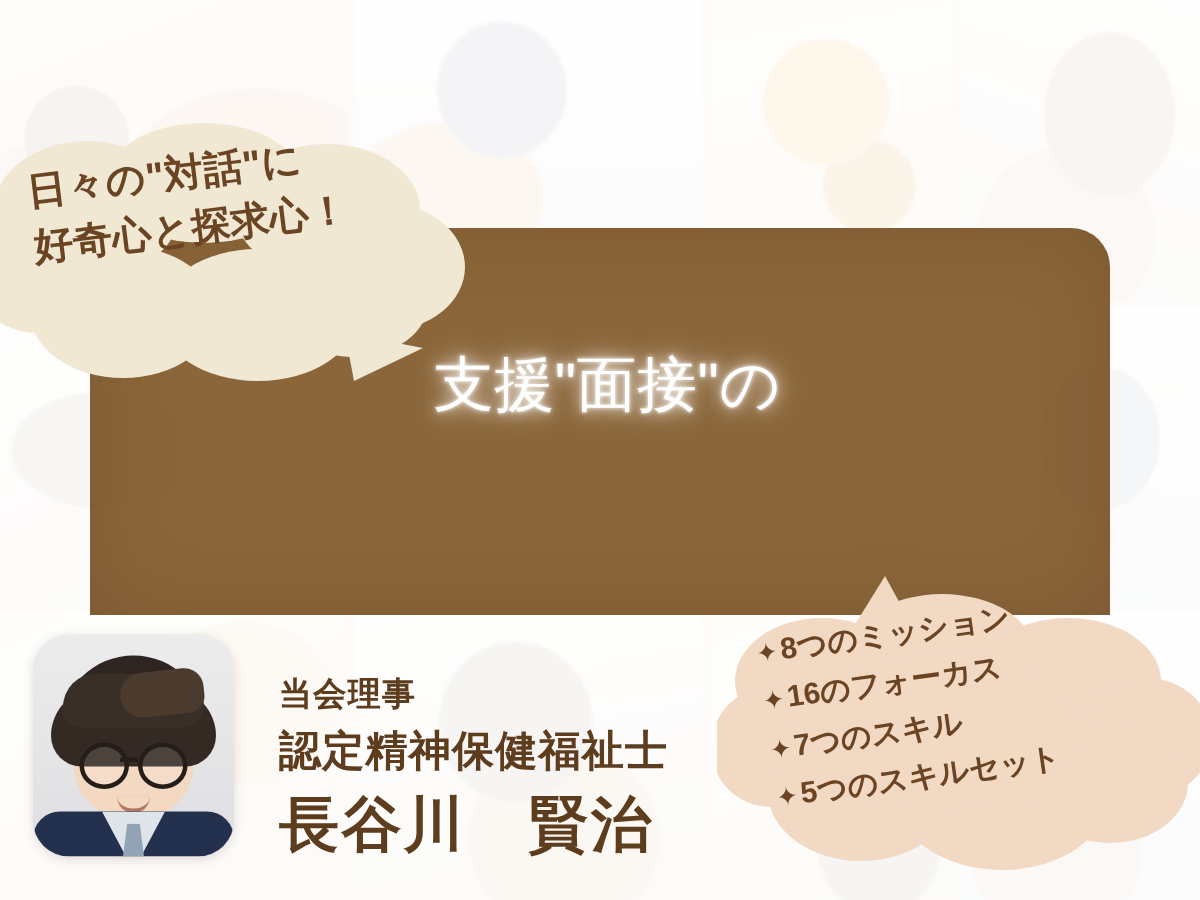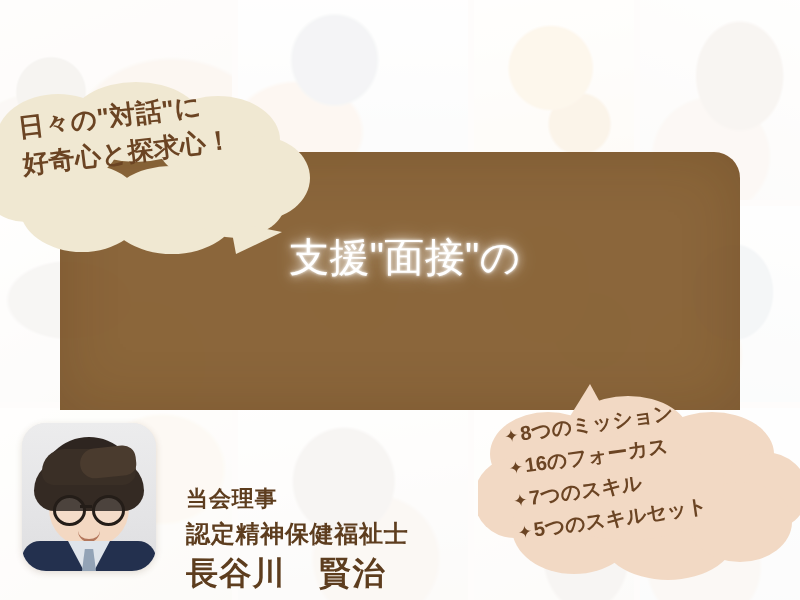--- a/index.html
+++ b/index.html
@@ -130,23 +130,23 @@
     border-bottom:3px solid #b3775c;border-radius:0 0 14px 14px;}
   .av-suit{position:absolute;left:0;top:118px;width:134px;height:30px;
     background:#23304e;border-radius:18px 18px 0 0;}
   .av-shirt{position:absolute;left:46px;top:118px;width:42px;height:30px;
     background:#dfe4ea;clip-path:polygon(0 0,100% 0,62% 100%,38% 100%);}
   .av-tie{position:absolute;left:60px;top:126px;width:14px;height:22px;
     background:#93a3b6;clip-path:polygon(20% 0,80% 0,100% 100%,0 100%);}
 
   
   .presenter{position:absolute;left:186px;top:448px;width:320px;color:#5d3d1e;}
-  .p-role{font-size:22px;font-weight:700;letter-spacing:.04em;margin-top:36px;}
-  .p-cred{font-size:24px;font-weight:700;letter-spacing:.03em;margin-top:4px;}
-  .p-name{font-size:32px;font-weight:700;letter-spacing:.04em;margin-top:2px;}
+  .p-role{font-size:22px;font-weight:700;letter-spacing:.04em;}
+  .p-cred{font-size:28px;font-weight:700;letter-spacing:.03em;margin-top:4px;}
+  .p-name{font-size:40px;font-weight:700;letter-spacing:.04em;margin-top:2px;}
 </style>
 </head>
 <body>
 
 <div class="canvas">
 
   <div class="bg-grid">
     <div class="tile t1"></div>
     <div class="tile t2"></div>
     <div class="tile t3"></div>

